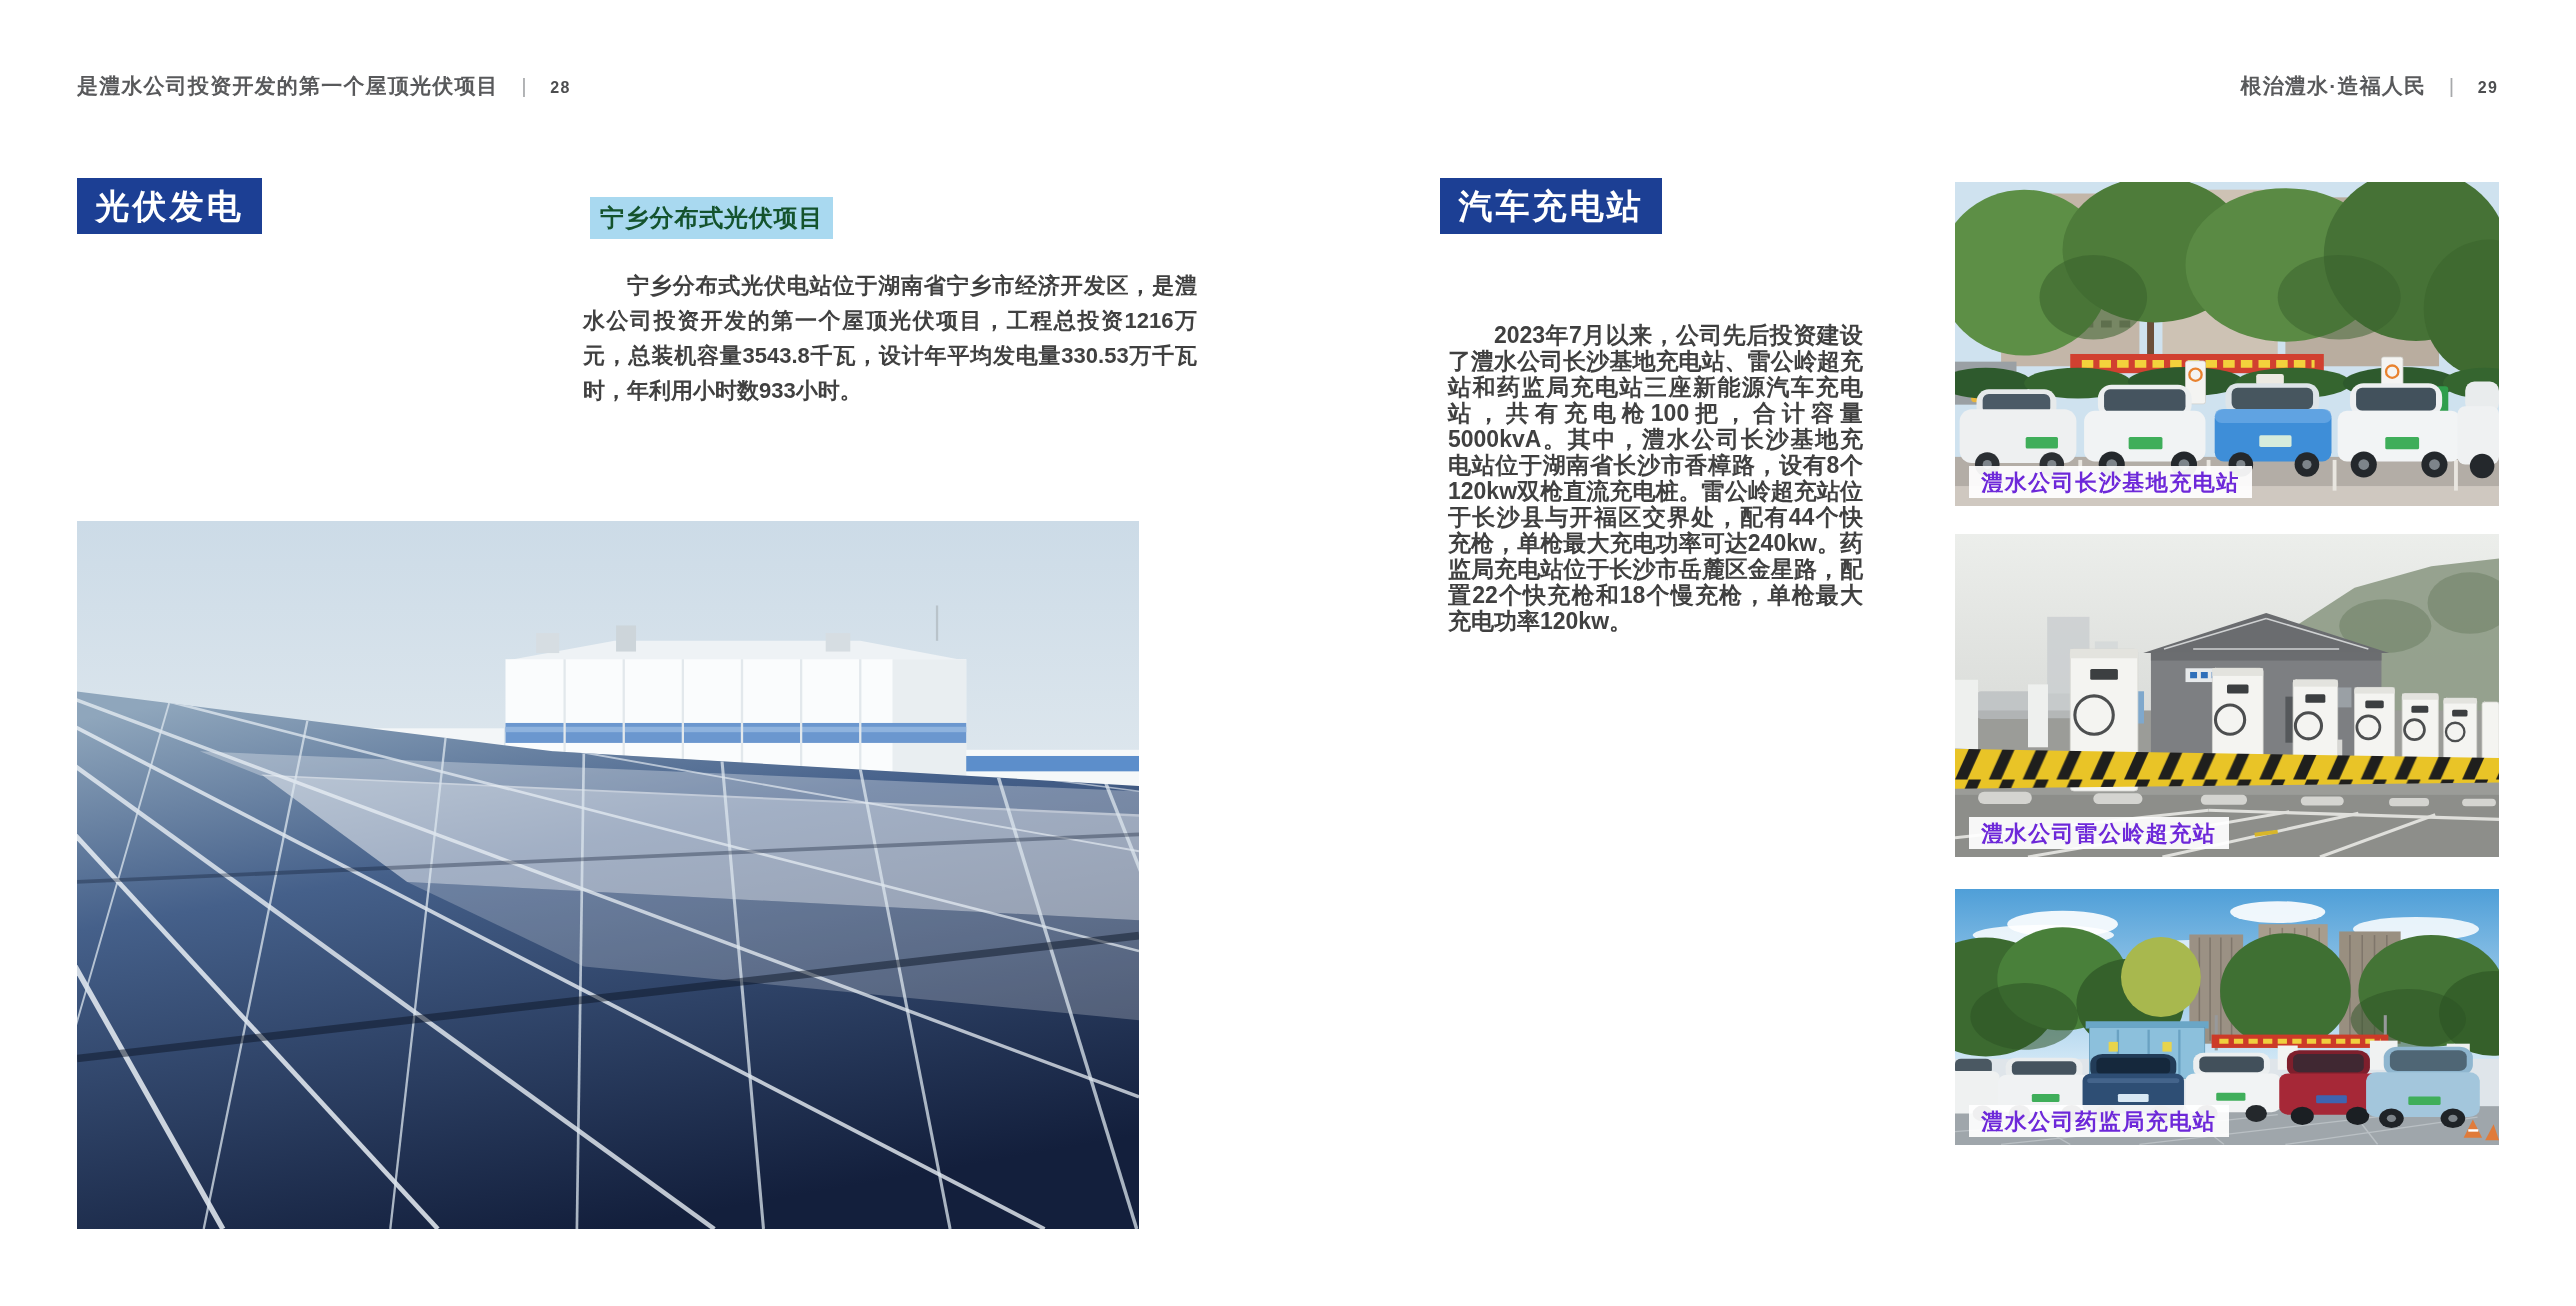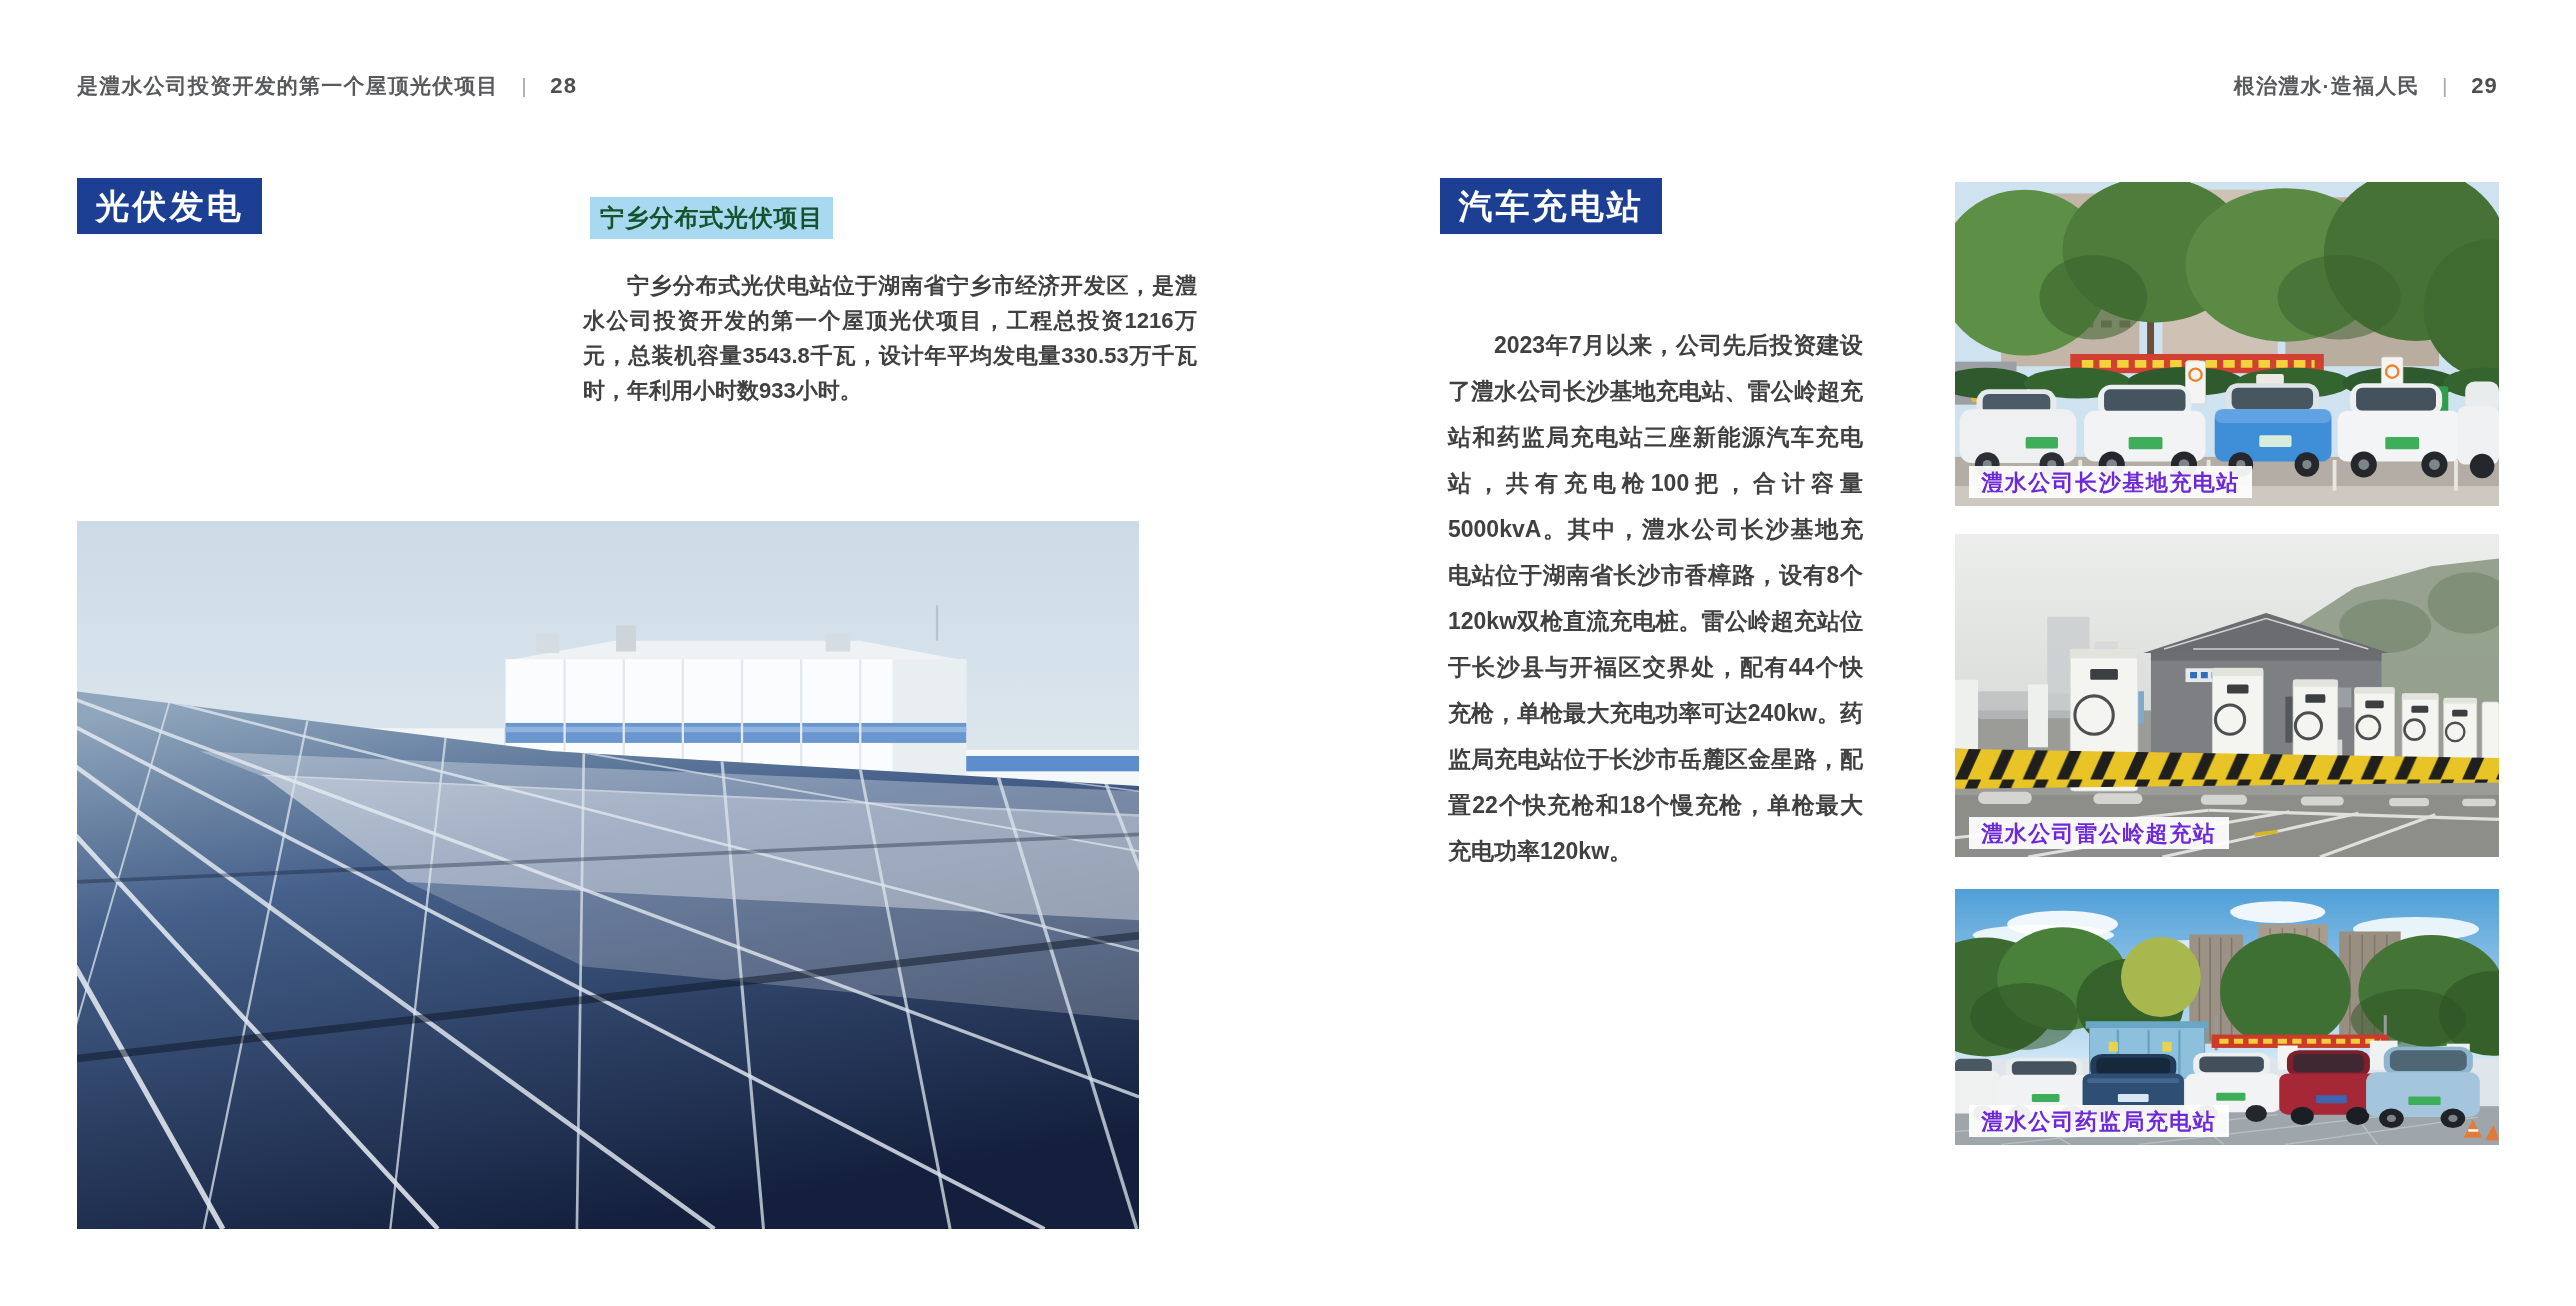--- a/index.html
+++ b/index.html
@@ -2,38 +2,38 @@
 <html style="font-size:12.3px"><head>
 <meta charset="utf-8">
 <style>
   html,body{margin:0;padding:0;background:#ffffff;}
   .canvas{
     position:relative;width:2576px;height:1306px;background:#ffffff;overflow:hidden;
     font-family:"Liberation Sans","DejaVu Sans",sans-serif;color:#231f20;
   }
   .running-head{position:absolute;top:72px;font-size:21px;font-weight:bold;color:#58595b;letter-spacing:1.2px;white-space:nowrap;}
   .running-head .divider{color:#a7a9ab;font-weight:400;margin:0 15.4px;}
-  .running-head .pagenum{font-size:22px;color:#4d4e50;}
+  .running-head .pagenum{font-size:16px;color:#4d4e50;}
   .head-left{left:77px;}
   .head-right{right:78px;}
   .section-title{
     position:absolute;background:#1c3f94;color:#ffffff;font-size:34px;font-weight:bold;
     line-height:38px;padding:9.2px 18.4px;letter-spacing:3.1px;white-space:nowrap;
   }
   .title-pv{left:77px;top:178px;}
   .title-ev{left:1440px;top:178px;}
   .subsection-title{
     position:absolute;left:590px;top:197px;background:#a9d9f0;color:#14532d;
     font-size:24px;font-weight:bold;line-height:28px;padding:7px 10px;letter-spacing:0.8px;white-space:nowrap;
   }
   .body-text{
     position:absolute;font-weight:600;color:#404040;text-align:justify;text-indent:2em;margin-left:8px;
   }
   .body-pv{left:575px;top:268px;width:614px;font-size:22px;line-height:35px;}
-  .body-ev{left:1440px;top:322px;width:415px;font-size:23px;line-height:46px;}
+  .body-ev{left:1440px;top:322px;width:415px;font-size:23px;line-height:26px;}
   .photo{position:absolute;overflow:hidden;background:#dfe5ea;}
   .photo svg{display:block;width:100%;height:100%;}
   .photo-solar{left:77px;top:521px;width:1062px;height:708px;}
   .photo-ev1{left:1955px;top:182px;width:544px;height:324px;}
   .photo-ev2{left:1955px;top:534px;width:544px;height:323px;text-align:center;}
   .photo-ev3{left:1955px;top:889px;width:544px;height:256px;}
   .photo-caption{
     position:absolute;left:14px;bottom:7.7px;background:rgba(255,255,255,0.93);
     color:#6d28d9;font-size:22px;font-weight:bold;line-height:25px;padding:3.8px 12.3px;
     letter-spacing:1.5px;white-space:nowrap;

